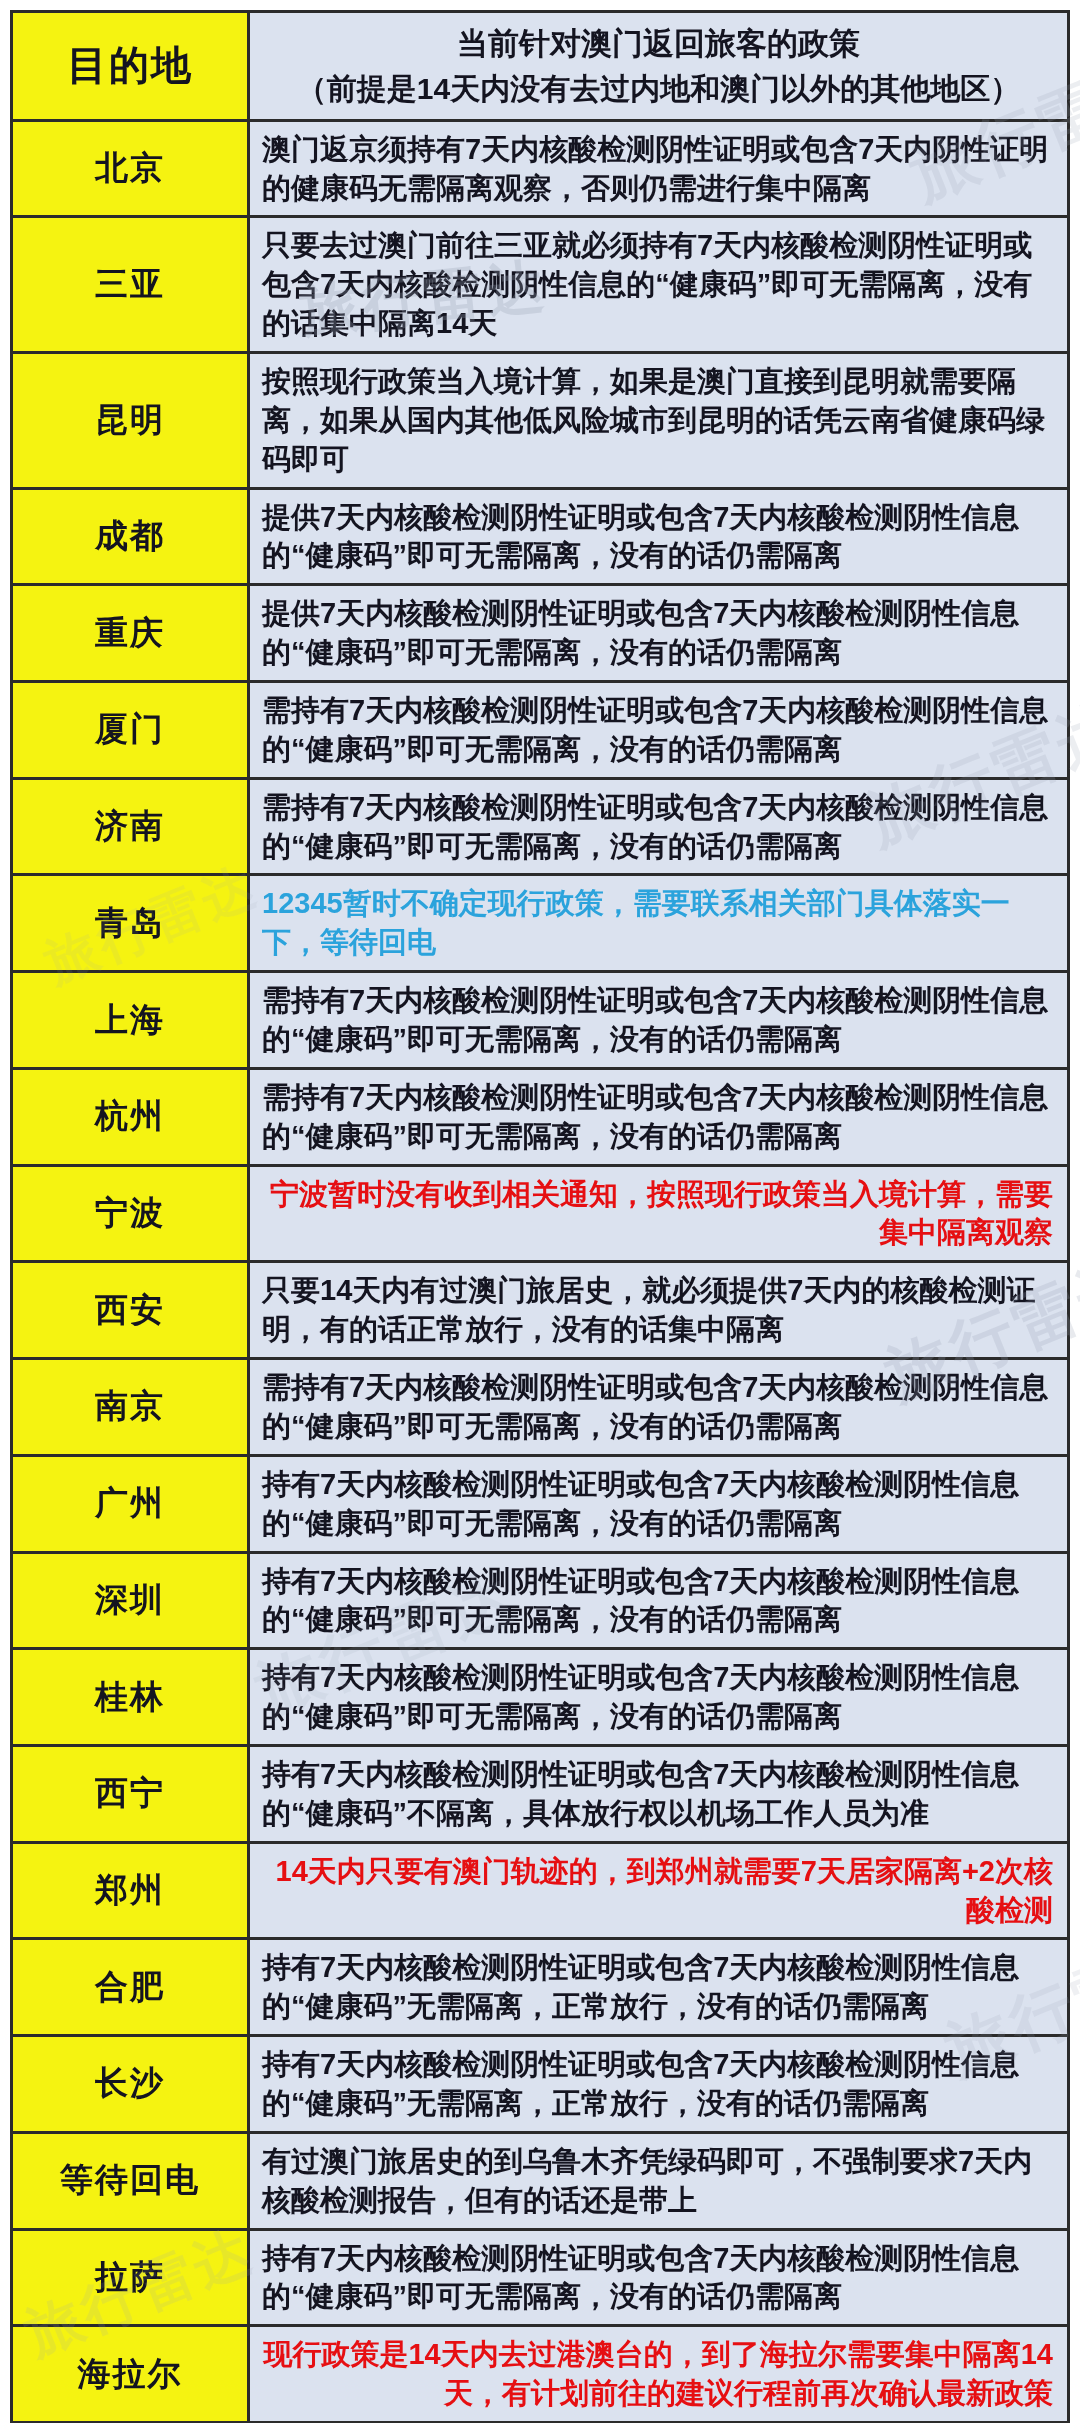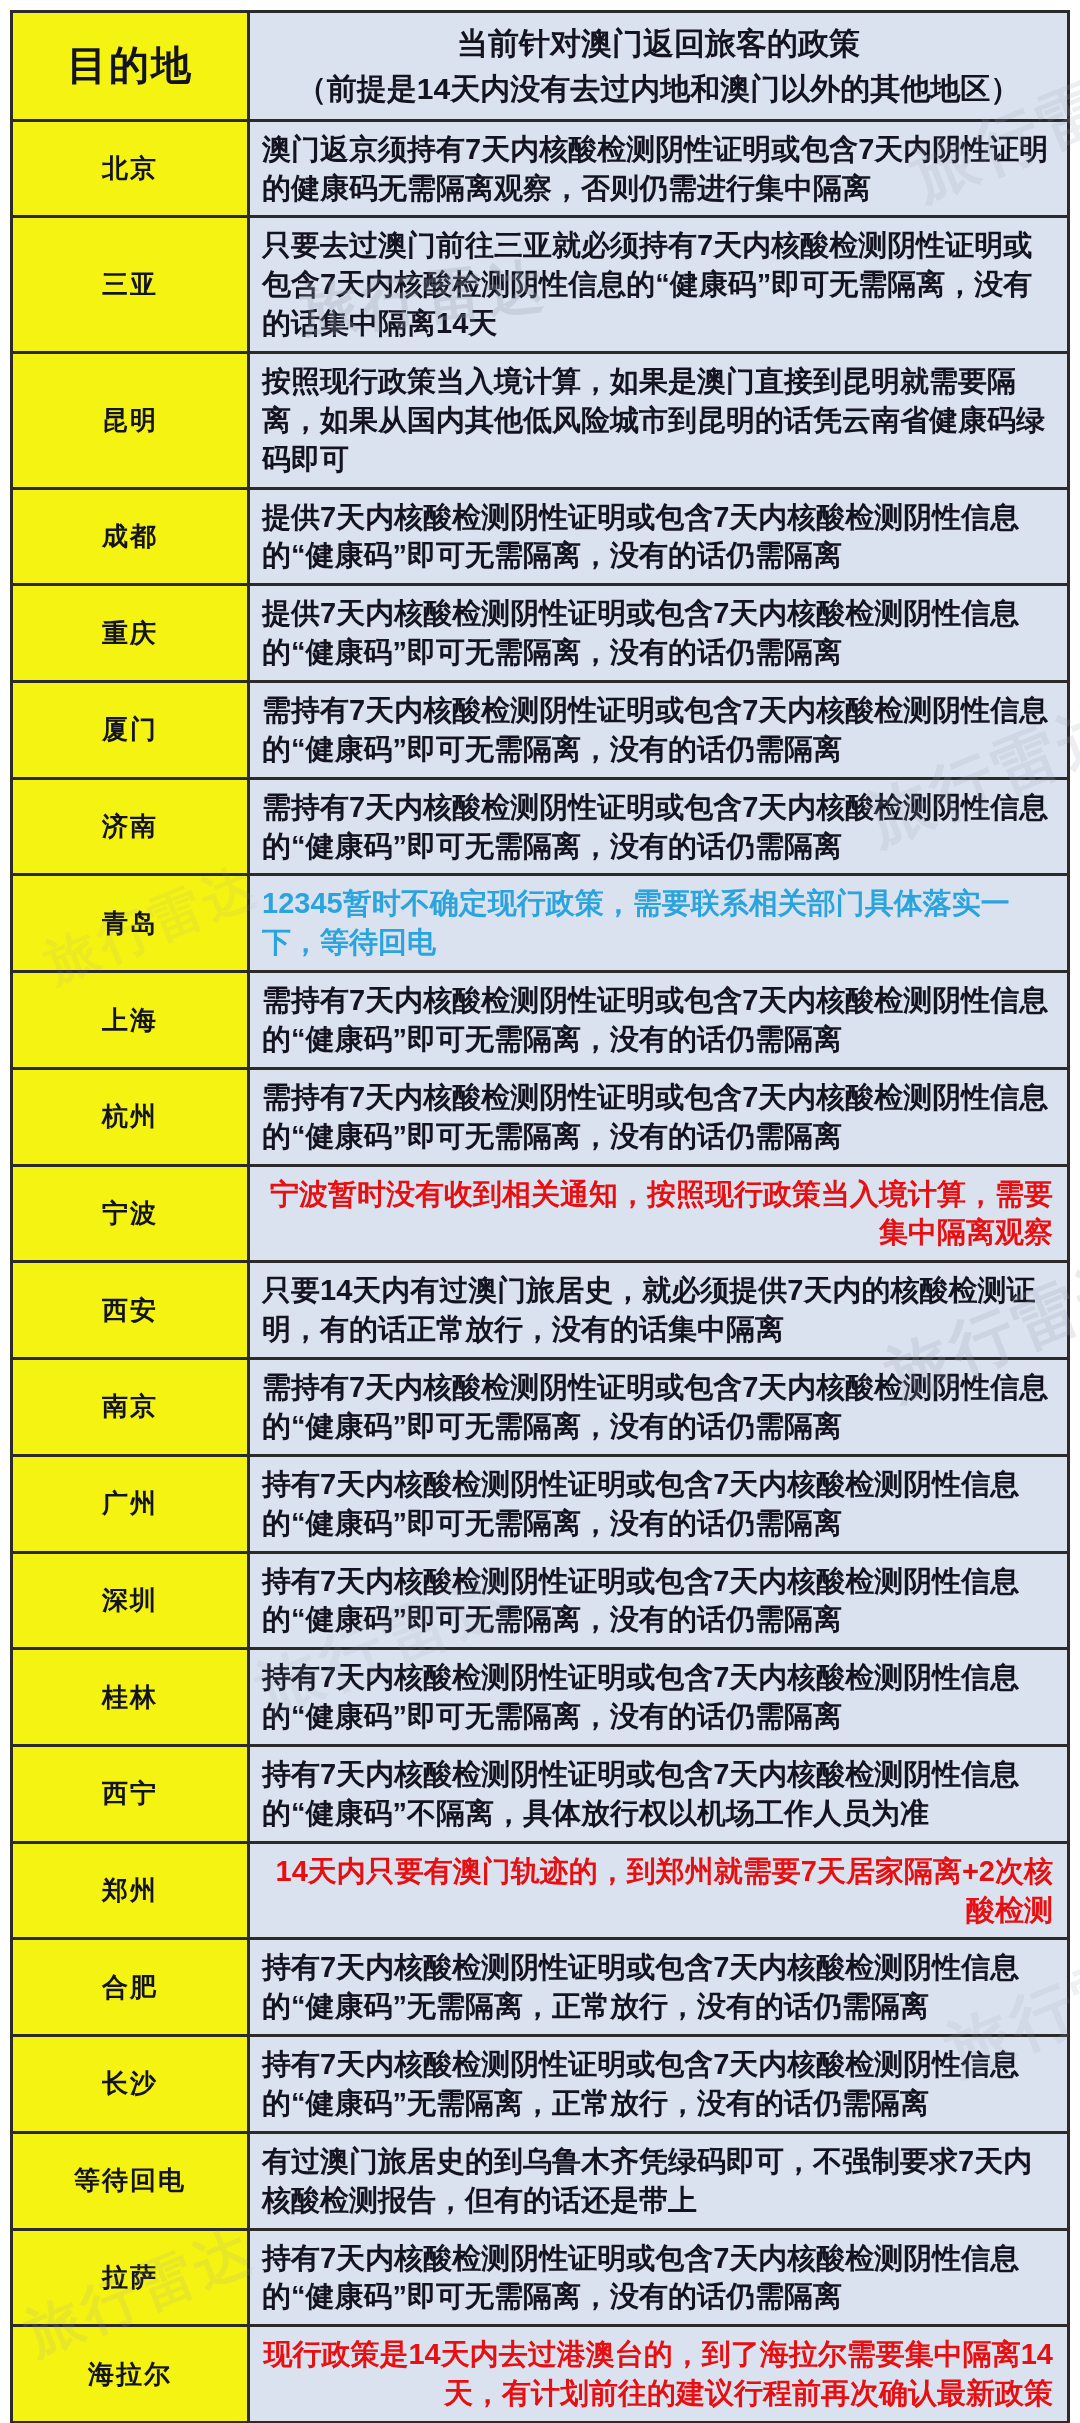--- a/index.html
+++ b/index.html
@@ -51,21 +51,21 @@
     table-layout:fixed;
   }
   table.policy th, table.policy td{
     border:3px solid var(--border);
   }
   .city-cell{
     width:237px;
     background:var(--city-bg);
     text-align:center;
     vertical-align:middle;
-    font-size:26px;
+    font-size:33px;
     font-weight:bold;
     color:var(--ink);
     padding:10px 4px;
     letter-spacing:2px;
   }
   .policy-cell{
     background:var(--policy-bg);
     vertical-align:middle;
     font-size:29px;
     font-weight:bold;

